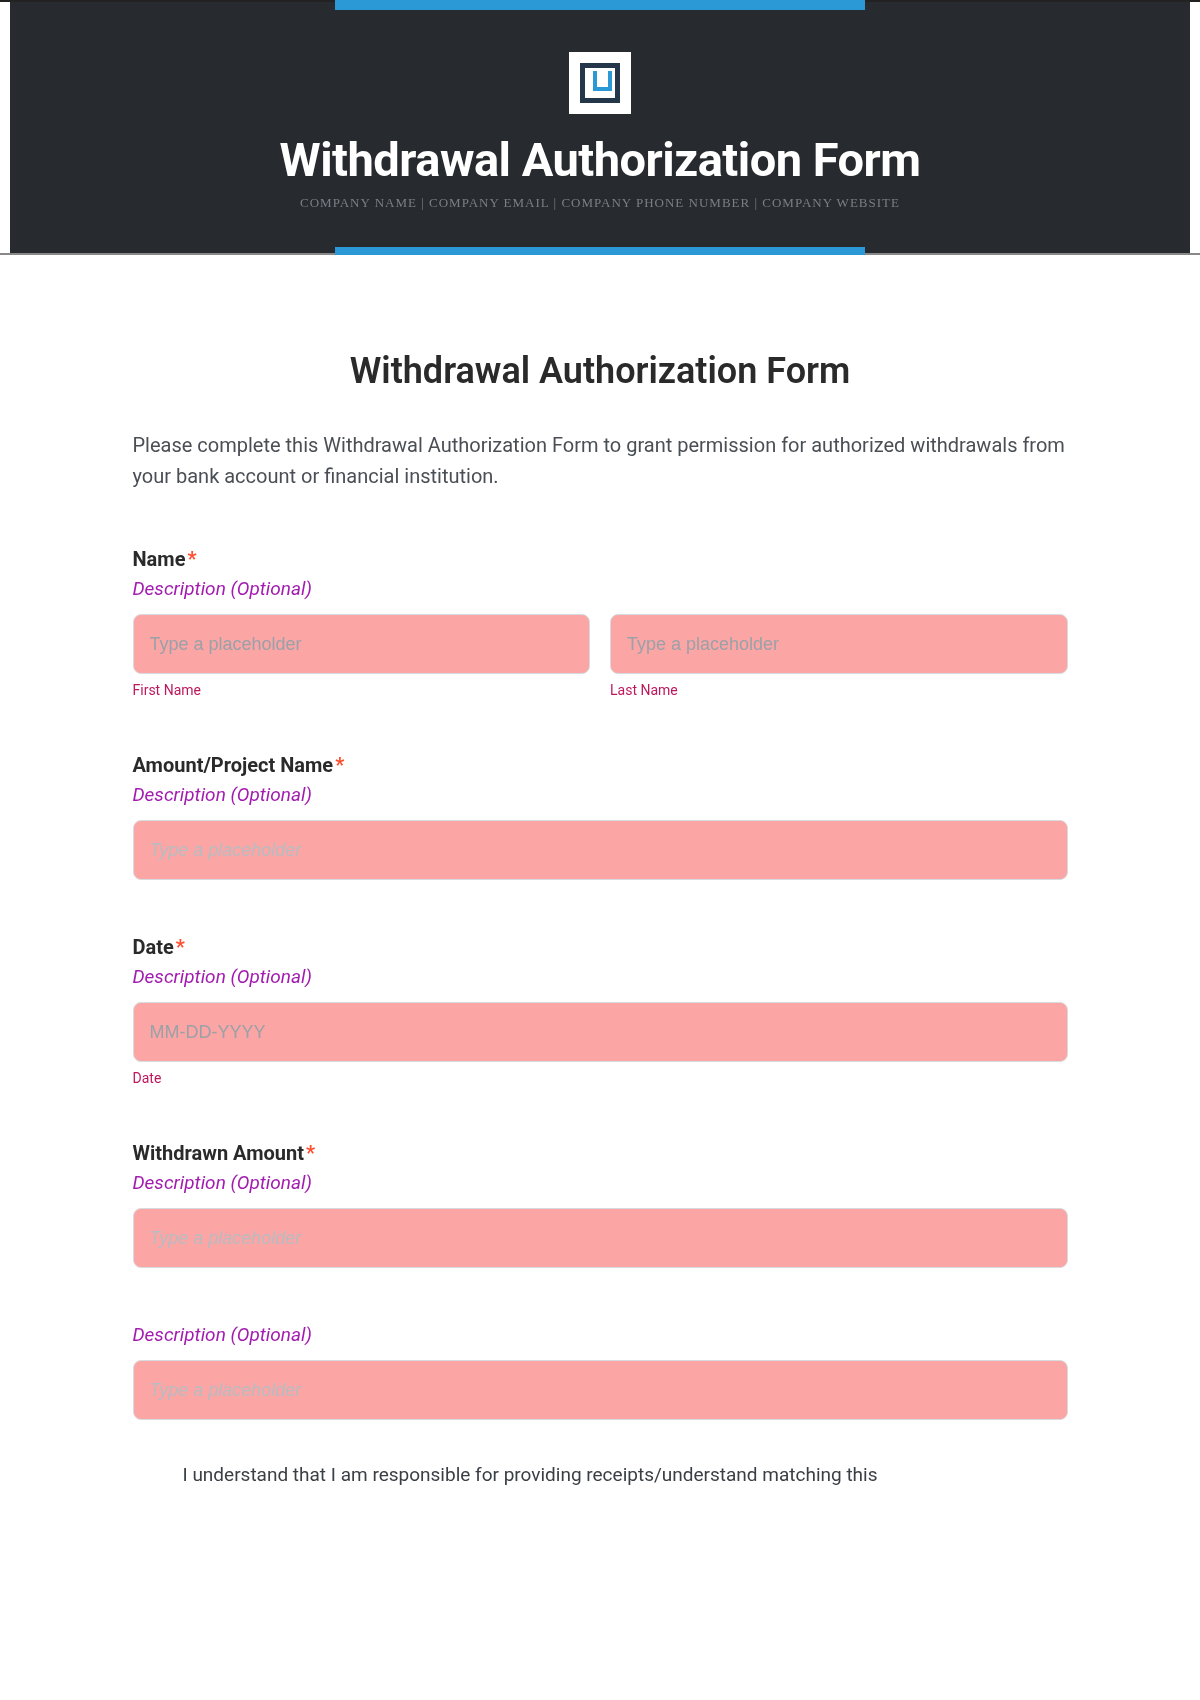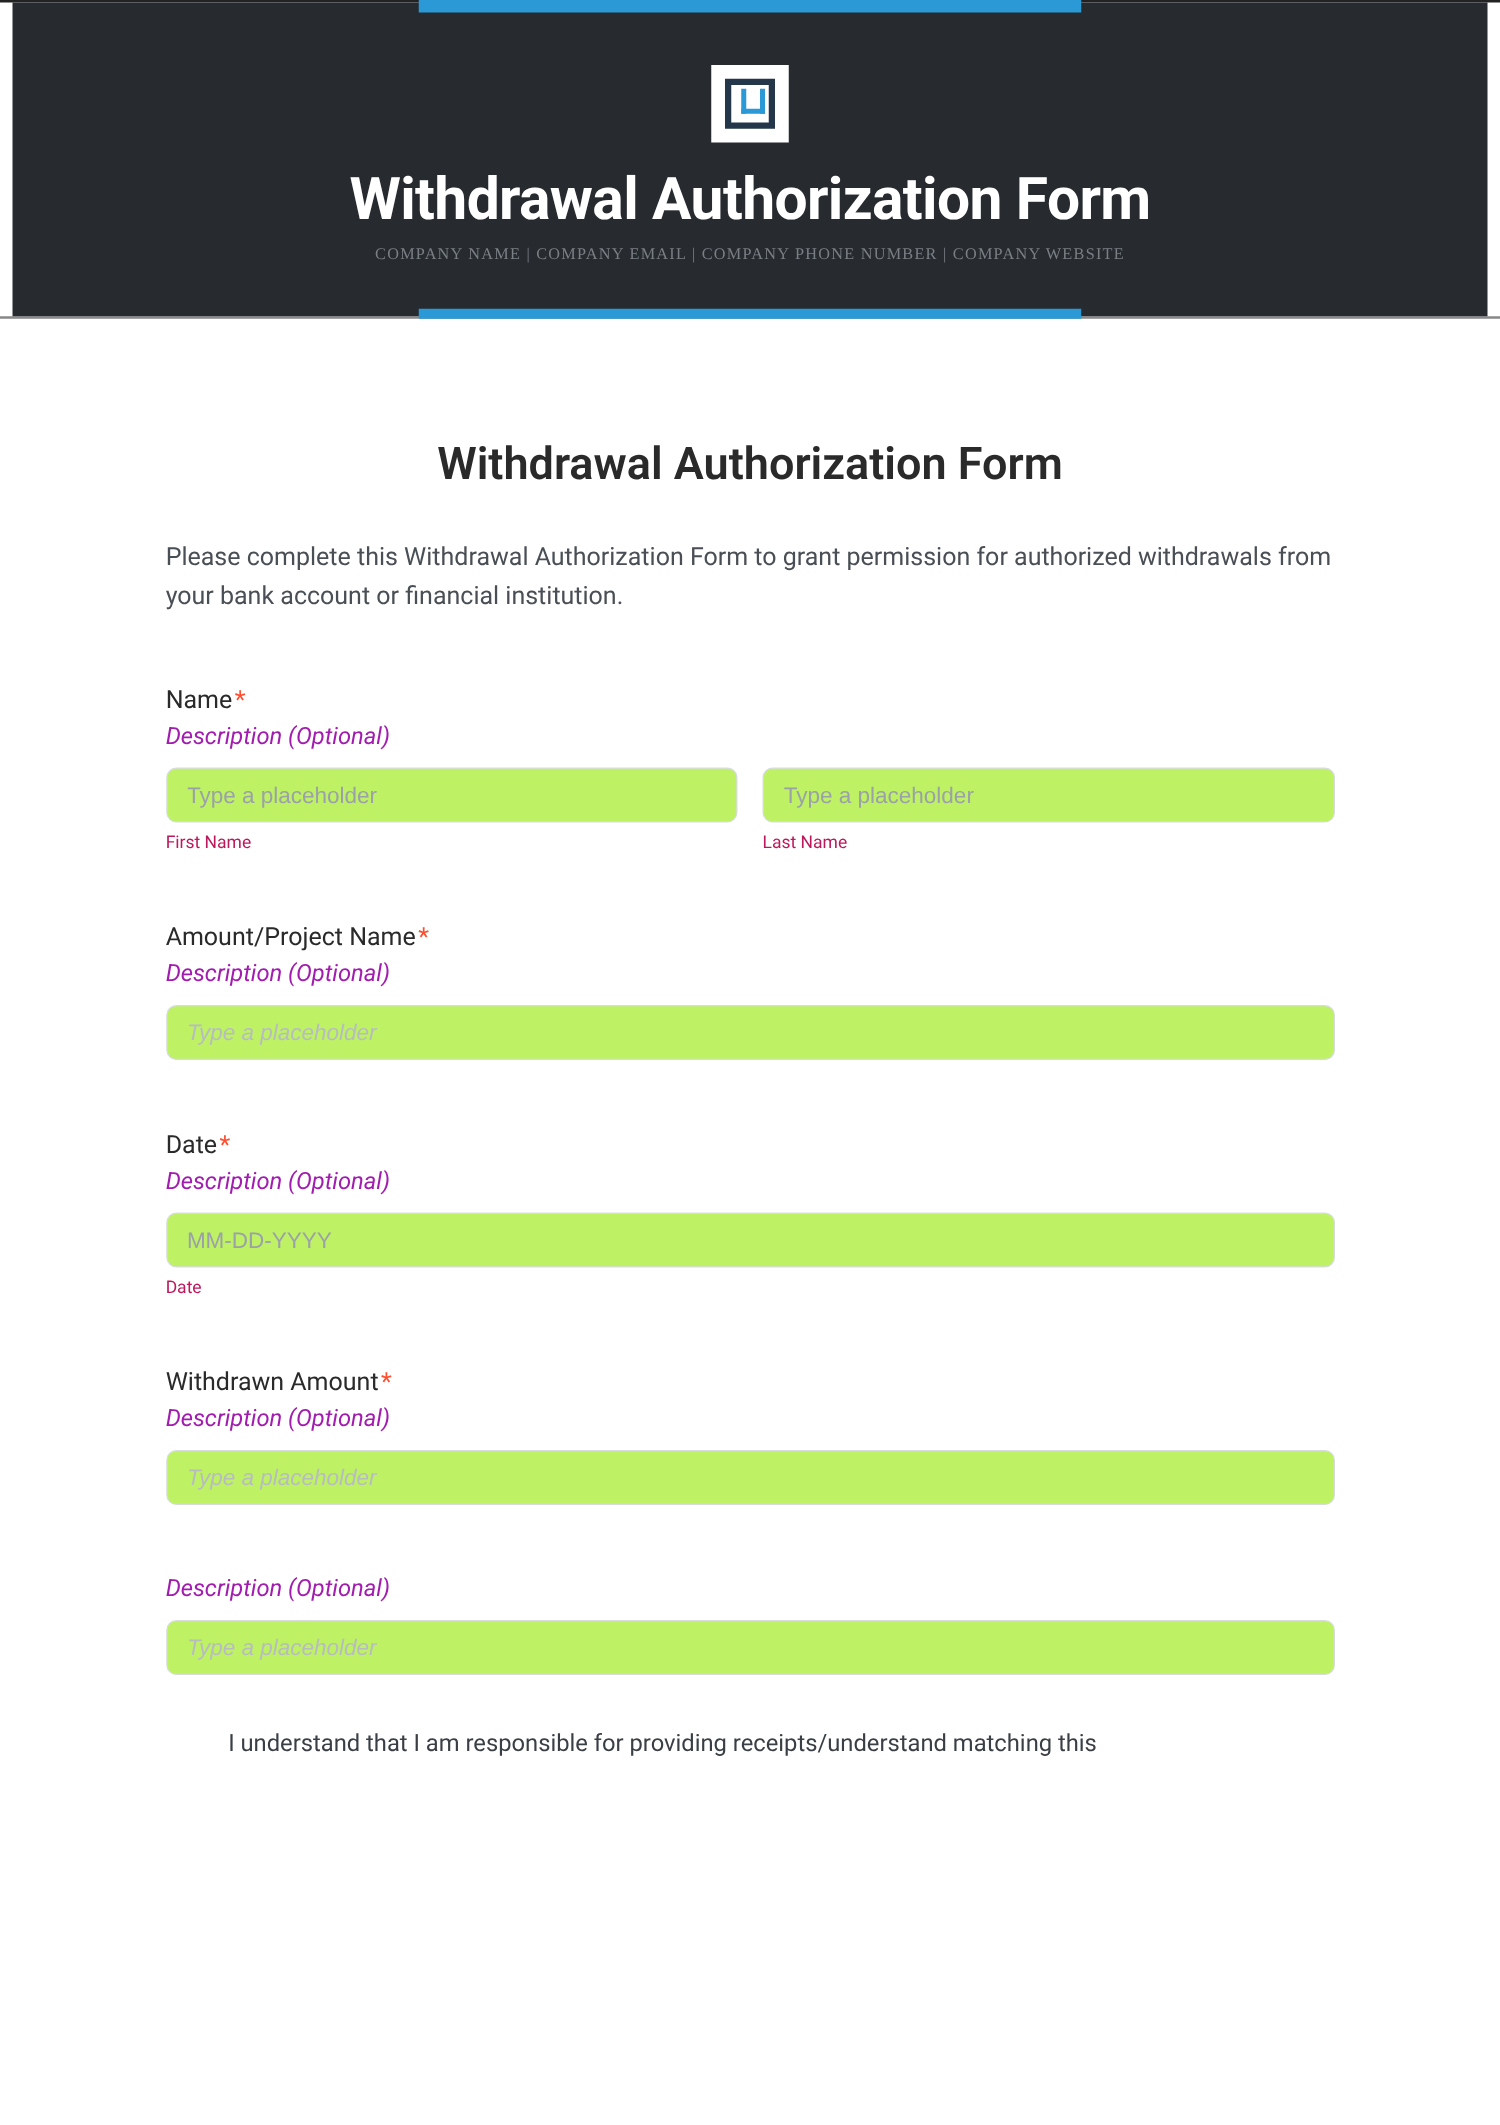--- a/index.html
+++ b/index.html
@@ -92,21 +92,21 @@
     font-size: 20px;
     line-height: 1.55;
     color: #4a4f55;
     margin-bottom: 55px;
   }
   .field {
     margin-bottom: 55px;
   }
   .label {
     font-size: 20px;
-    font-weight: 400;
+    font-weight: 700;
     color: #2a2a2a;
     margin-bottom: 6px;
   }
   .req {
     color: #ff4d2e;
     margin-left: 2px;
   }
   .desc {
     font-size: 19px;
     color: #a21caf;
@@ -115,27 +115,27 @@
   }
   .row {
     display: flex;
     gap: 20px;
   }
   .col {
     flex: 1;
   }
   .input {
     width: 100%;
-    height: 44px;
+    height: 60px;
     border: 1px solid #d7dbe0;
     border-radius: 8px;
     padding: 0 16px;
     font-size: 18px;
     color: #555;
-    background: #bef264;
+    background: #fca5a5;
     outline: none;
     overflow: hidden;
   }
   .input::placeholder {
     color: #9aa1a8;
   }
   .input.italic::placeholder {
     font-style: italic;
     color: #b7bcc1;
   }

